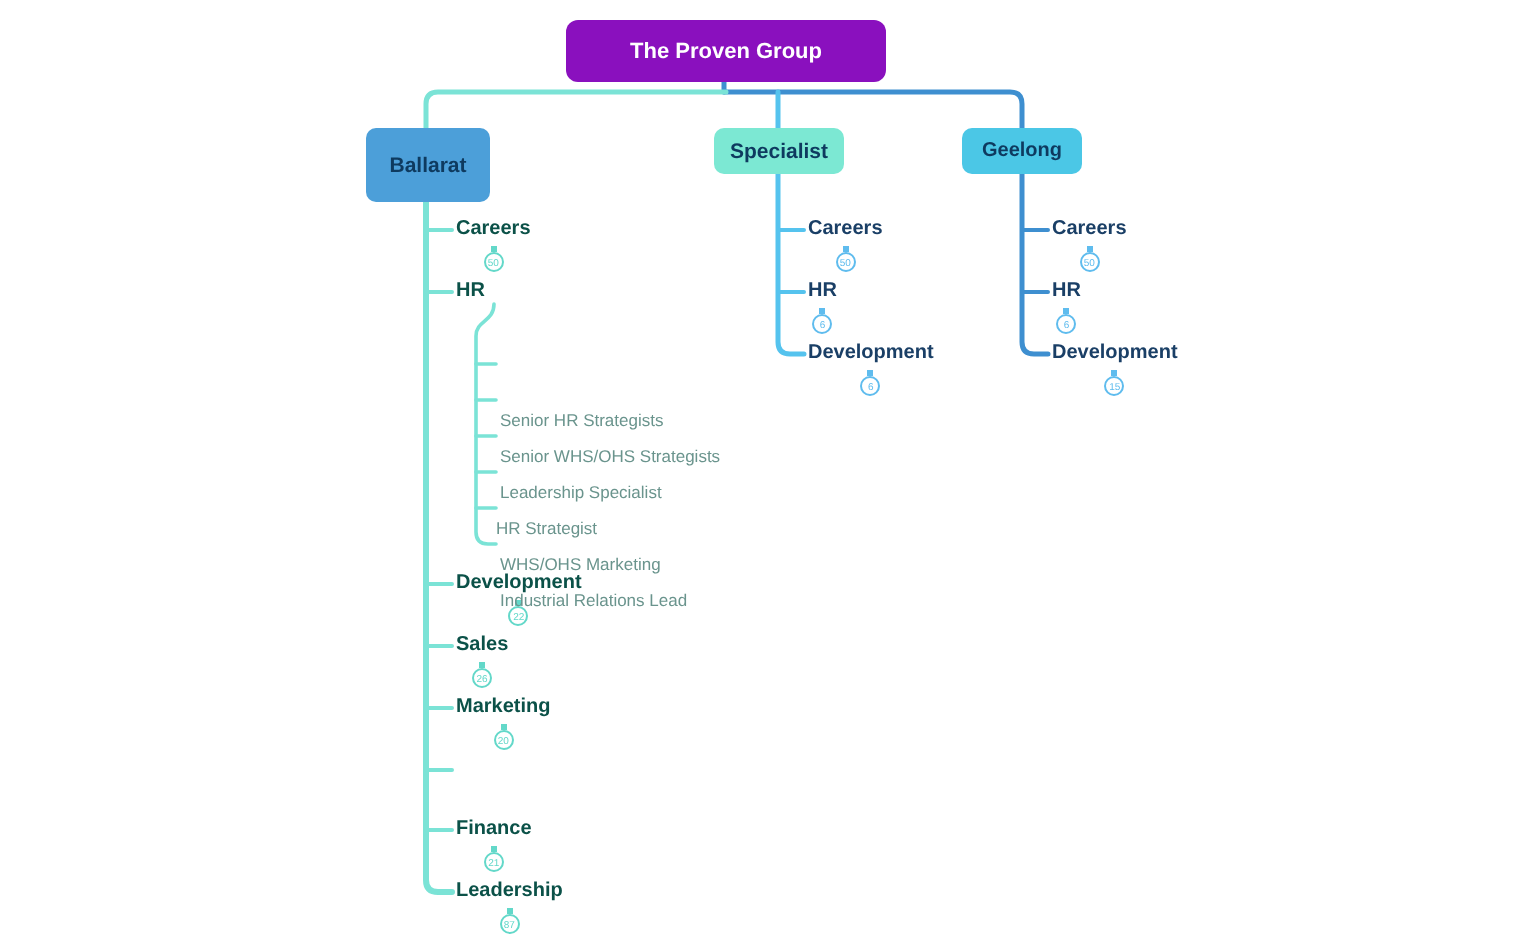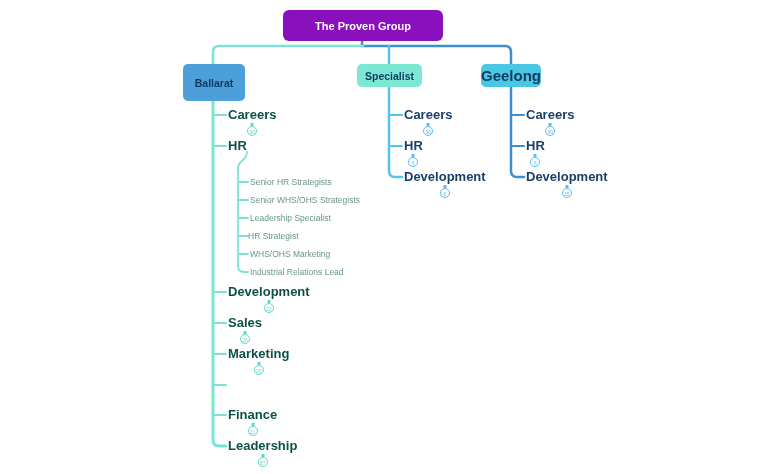--- a/index.html
+++ b/index.html
@@ -20,43 +20,43 @@
     position:absolute;display:flex;align-items:center;justify-content:center;
     font-weight:bold;border-radius:5px;white-space:nowrap;cursor:pointer;
   }
   .root{
     left:283px;top:10px;width:160px;height:31px;
     background:var(--root_bg);color:var(--root_text);
     font-size:11px;border-radius:6px;
   }
   .n-bal{left:183px;top:64px;width:62px;height:37px;background:var(--ballarat_node_bg);color:var(--node_text);font-size:10.5px;}
   .n-mel{left:357px;top:64px;width:65px;height:23px;background:var(--melbourne_node_bg);color:var(--node_text);font-size:10.5px;}
-  .n-gee{left:481px;top:64px;width:60px;height:23px;background:var(--geelong_node_bg);color:var(--node_text);font-size:15px;}
+  .n-gee{left:481px;top:64px;width:60px;height:23px;background:var(--geelong_node_bg);color:var(--node_text);font-size:10px;}
 
   .item{position:absolute;display:inline-flex;flex-direction:column;align-items:center;}
-  .item .label{font-weight:bold;font-size:13px;line-height:12px;white-space:nowrap;cursor:pointer;}
+  .item .label{font-weight:bold;font-size:10px;line-height:12px;white-space:nowrap;cursor:pointer;}
   .item.bal .label{color:var(--ballarat_text);}
   .item.city .label{color:var(--city_item_text);}
 
   .badge{
     position:relative;margin-top:5px;width:10px;height:10px;
     border:1px solid var(--bc);border-radius:50%;
     font-size:5px;line-height:10px;text-align:center;
     color:var(--bc);box-sizing:border-box;cursor:pointer;
   }
   .badge::before{
     content:"";position:absolute;left:50%;top:-4px;transform:translateX(-50%);
     width:3px;height:3px;background:var(--bc);
   }
   .badge.teal{--bc:var(--ballarat_badge);}
   .badge.blue{--bc:var(--city_badge);}
 
   .subitem{
     position:absolute;font-size:8.5px;line-height:10px;white-space:nowrap;
-    color:var(--ballarat_subtext);cursor:pointer;
+    color:var(--ballarat_subtext);cursor:pointer;margin-top:28px;
   }
 </style>
 </head>
 <body>
 
 <div id="canvas">
 
   <svg class="connectors" viewBox="0 0 766 474">
     <path class="l-gee" stroke-width="2.5" d="M362,41 L362,46"></path>
     <path class="l-gee" stroke-width="2.5" d="M362,46 H505 Q511,46 511,52 V64"></path>

